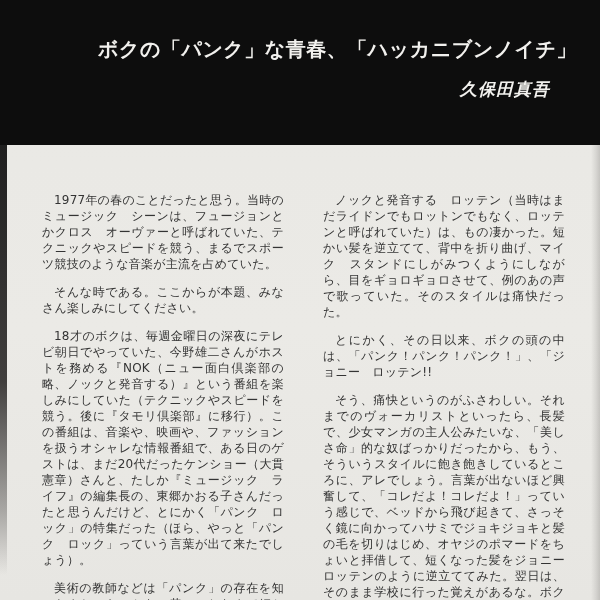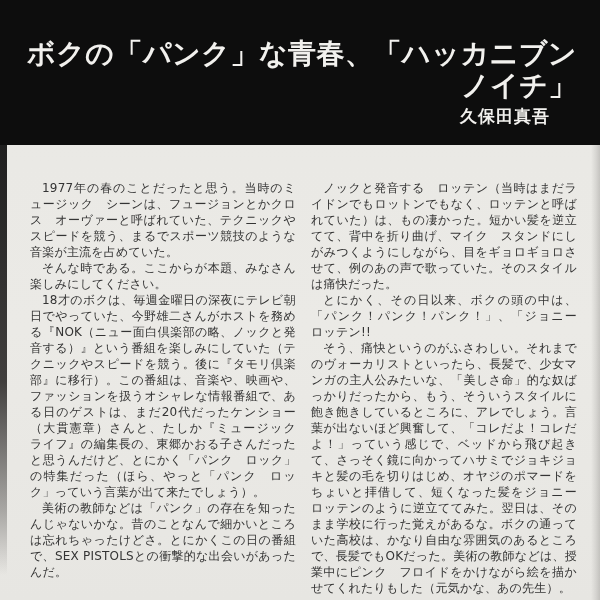--- a/index.html
+++ b/index.html
@@ -26,50 +26,51 @@
     width: 600px;
     height: 145px;
     background: #0d0d0d;
     color: #f2f1ee;
     box-sizing: border-box;
     text-align: right;
     padding-top: 38px;
   }
   .masthead h1 {
     margin: 0 23px 0 8px;
-    font-size: 28px;
+    font-size: 20px;
     font-weight: bold;
     letter-spacing: 0.5px;
     line-height: 1.15;
   }
   .masthead .author {
-    margin: 3px 50px 0 0;
+    margin: 17px 50px 0 0;
     font-size: 17px;
     font-weight: bold;
     letter-spacing: 1px;
+    font-style: italic;
   }
   
   .page-body {
     position: absolute;
     left: 30px;
     top: 180px;
     width: 556px;
     display: flex;
     gap: 15px;
   }
   .col {
     width: 266px;
     color: #343434;
     font-size: 12px;
     line-height: 16px;
     text-align: justify;
     letter-spacing: 0.2px;
   }
   .col p {
-    margin: 0;
+    margin: 12px;
     text-indent: 1em;
     
     text-justify: inter-ideograph;
     word-break: break-all;
   }
   
   .spine-shadow {
     position: absolute;
     left: 0; top: 145px;
     width: 7px;

